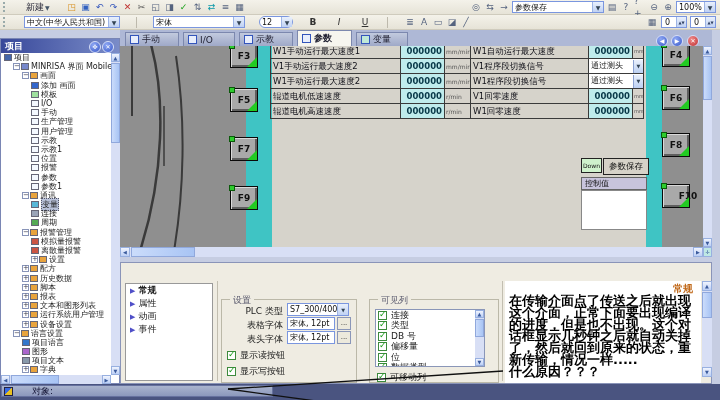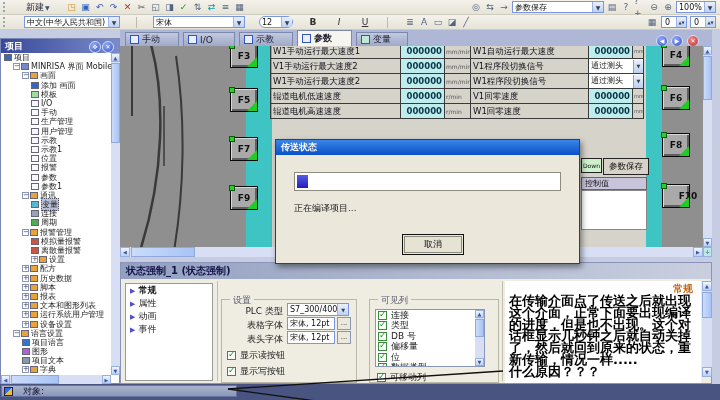--- a/index.html
+++ b/index.html
@@ -75,21 +75,21 @@
   .dots3{position:absolute;width:14px;height:13px;background:#ECE9DC;border:1px solid #8A96B8;font-size:7px;text-align:center;line-height:11px;box-sizing:border-box;}
   .cbrow{position:absolute;display:flex;align-items:center;gap:4px;font-size:9px;color:#222;}
   .cb{width:9px;height:9px;background:#fff;border:1px solid #3C8A3C;position:relative;flex:0 0 auto;box-sizing:border-box;}
   .cb::after{content:"✓";position:absolute;left:0px;top:-3px;font-size:9px;font-weight:bold;color:#1B9E1B;}
   #collist{position:absolute;background:#fff;border:1px solid #8A96B8;box-sizing:border-box;overflow:hidden;}
   #helparea{position:absolute;left:384px;top:18px;width:196px;height:102px;background:#fff;}
   #helphead{position:absolute;right:8px;top:1px;color:#C06818;font-weight:bold;font-size:10px;}
   #helpnote{position:absolute;left:4px;top:14px;width:188px;font-size:13px;font-weight:bold;color:#000;line-height:11.8px;white-space:pre-wrap;}
   
   #statusbar{position:absolute;left:0;top:384px;width:720px;height:16px;background:#4A5480;}
-  #objbar{position:absolute;left:1px;top:1px;width:236px;height:12px;background:linear-gradient(180deg,#AAB4CE,#8C98BC);border:1px solid #66719E;display:flex;align-items:center;gap:10px;padding-left:2px;font-size:9px;color:#101030;box-sizing:border-box;}
+  #objbar{position:absolute;left:1px;top:1px;width:272px;height:12px;background:linear-gradient(180deg,#AAB4CE,#8C98BC);border:1px solid #66719E;display:flex;align-items:center;gap:19px;padding-left:2px;font-size:9px;color:#101030;box-sizing:border-box;}
   .objico{width:7px;height:7px;background:linear-gradient(135deg,#3A6AE0 50%,#E8C020 50%);border:1px solid #224;}
   #arrowsvg{position:absolute;left:0;top:0;width:720px;height:400px;z-index:99;pointer-events:none;}
 </style>
 </head>
 <body>
 
 <div id="app">
 
   <div class="tbrow" style="top:0;">
     <span class="grip"></span>
@@ -455,33 +455,22 @@
     <span class="sbthumb" style="left:0;top:10px;width:9px;height:44px;"></span>
     <span class="sbbtn" style="left:0;top:192px;width:9px;height:9px;">▼</span>
   </div>
   <div class="sbh" style="left:120px;top:247px;width:583px;height:10px;">
     <span class="sbbtn" style="left:0;top:0;width:10px;height:10px;">◀</span>
     <span class="sbthumb" style="left:11px;top:0;width:64px;height:10px;"></span>
     <span class="sbbtn" style="left:573px;top:0;width:10px;height:10px;">▶</span>
   </div>
   <div class="sbbtn" style="left:703px;top:247px;width:9px;height:10px;background:#BFE8E4;">✛</div>
 
-  <div id="dlg">
-    <div id="dlgtitle">传送状态</div>
-    <div id="pbar">
-        <div id="pblock" style="width: 11px;"></div>
-      </div>
-    <div id="dlgmsg">正在编译项目...</div>
-    <div id="cancelwrap">
-      <div id="cancelbtn">取消</div>
-    </div>
-  </div>
 
   <div id="props">
-    <div id="propshead">状态强制_1 (状态强制)</div>
     <div id="cats">
         <div class="catrow">
           <span class="catarrow">▶</span>
           <span style="font-weight: bold;">常规</span>
         </div>
         <div class="catrow">
           <span class="catarrow">▶</span>
           <span>属性</span>
         </div>
         <div class="catrow">

